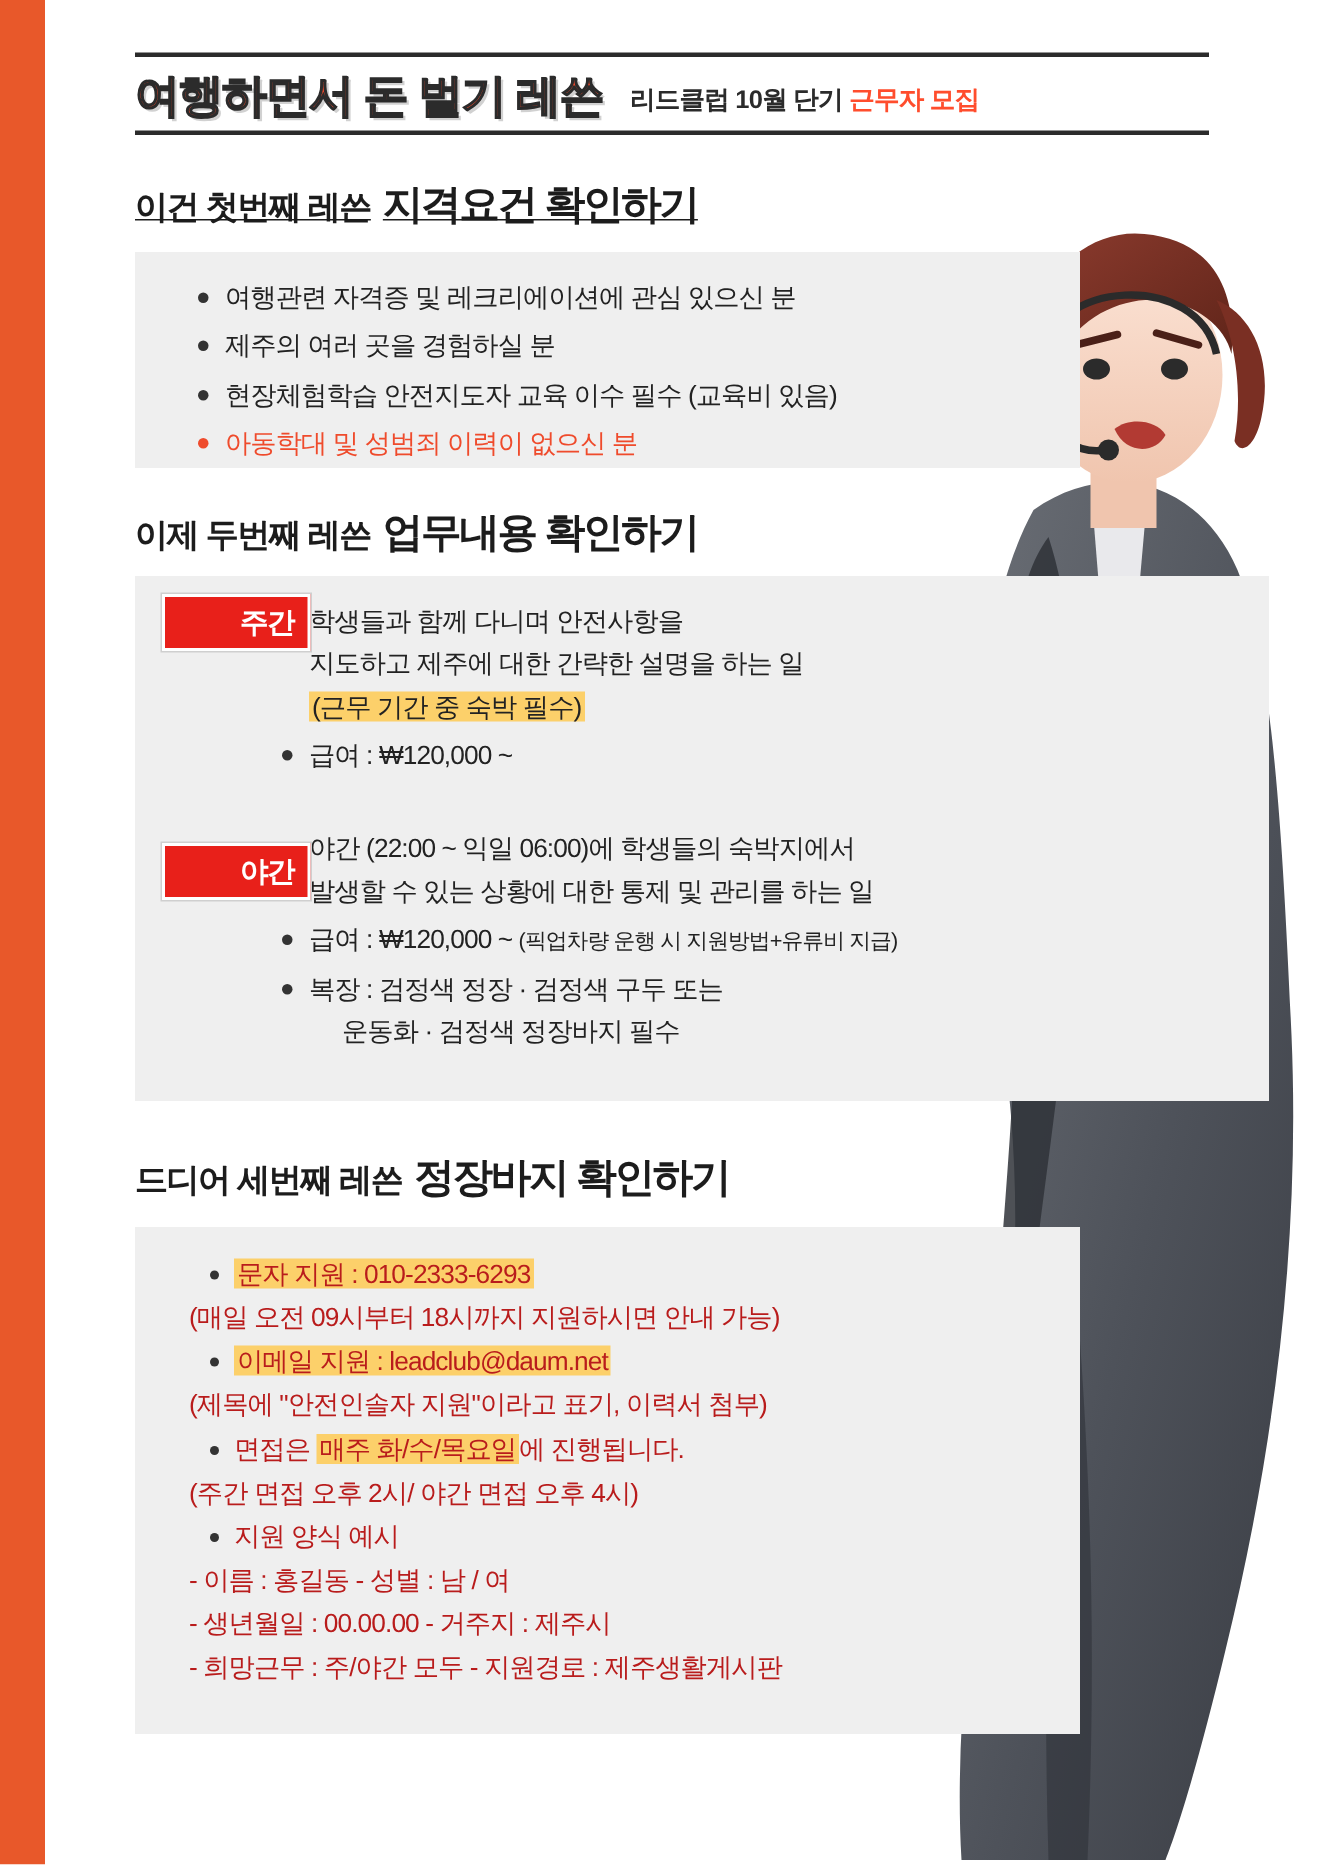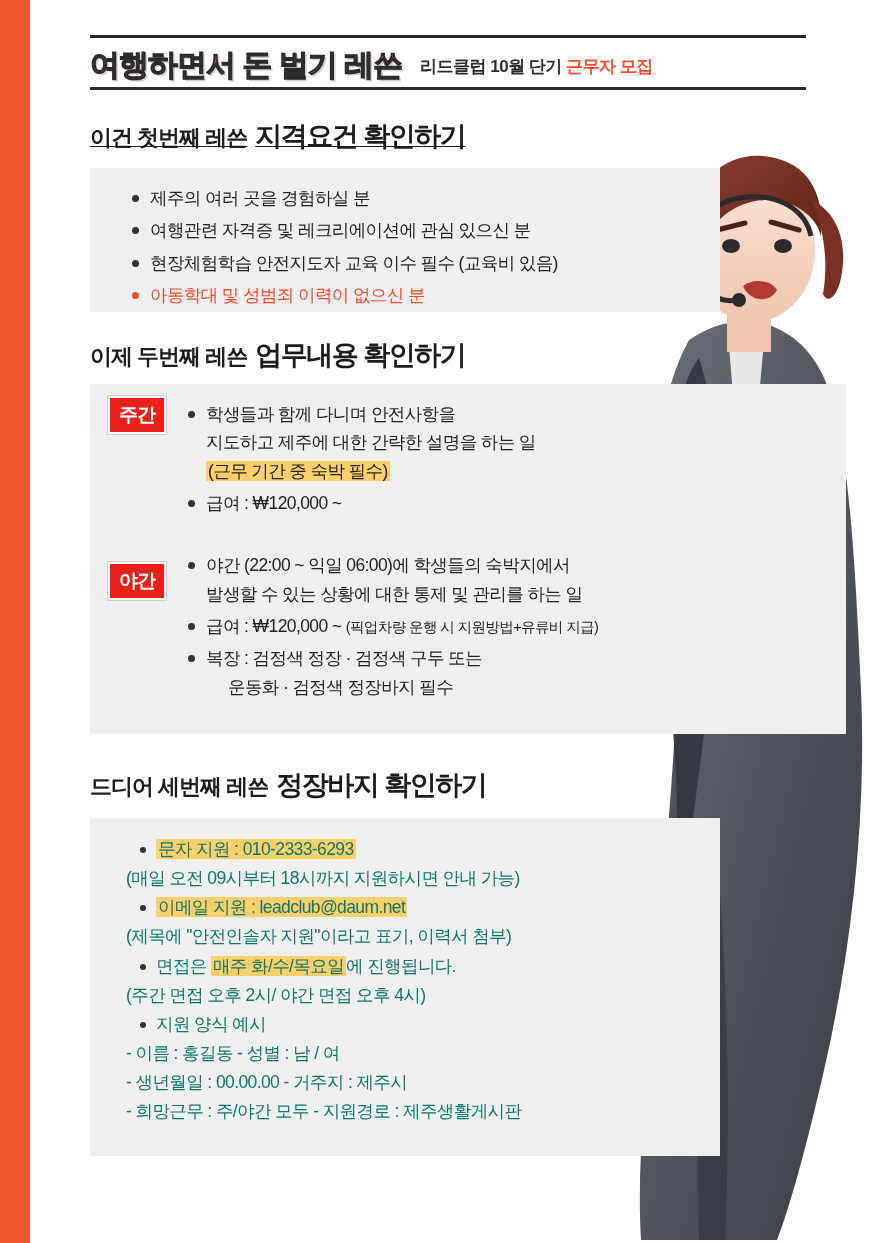--- a/index.html
+++ b/index.html
@@ -142,29 +142,30 @@
     color: #fff;
     font-size: 19px;
     font-weight: bold;
     letter-spacing: -1px;
     display: flex;
     align-items: center;
     justify-content: center;
     border: 2px solid #ffffff;
     box-shadow: 0 0 0 1px #cfcfcf;
     z-index: 4;
+    padding-left: 41px;
   }
 
   .indent { display: inline-block; padding-left: 22px; }
 
   
   .apply-list { }
   .apply-list .row {
     font-size: 17.5px;
-    color: #0f766e;
+    color: #b91c1c;
     letter-spacing: -0.6px;
     line-height: 1.55;
     margin-bottom: 2px;
   }
   .apply-list .row.bullet { padding-left: 30px; position: relative; }
   .apply-list .row.bullet:before {
     content: "";
     position: absolute;
     left: 14px; top: 11px;
     width: 6px; height: 6px;
@@ -242,22 +243,22 @@
     </div>
     <div class="rule-bottom"></div>
   </div>
 
   <div class="sec-head" style="left:60px; top:118px;text-decoration:underline;">
     <span class="small">이건 첫번째 레쓴</span><span class="big">지격요건 확인하기</span>
   </div>
 
   <div class="box" style="left:60px; top:168px; width:630px; height:144px;">
     <ul class="bul" style="padding:16px 0 0 36px;">
+      <li>여행관련 자격증 및 레크리에이션에 관심 있으신 분</li>
       <li>제주의 여러 곳을 경험하실 분</li>
-      <li>여행관련 자격증 및 레크리에이션에 관심 있으신 분</li>
       <li>현장체험학습 안전지도자 교육 이수 필수 (교육비 있음)</li>
       <li class="red">아동학대 및 성범죄 이력이 없으신 분</li>
     </ul>
   </div>
 
   <div class="sec-head" style="left:60px; top:337px;">
     <span class="small">이제 두번째 레쓴</span><span class="big">업무내용 확인하기</span>
   </div>
 
   <div class="box" style="left:60px; top:384px; width:756px; height:350px;">

